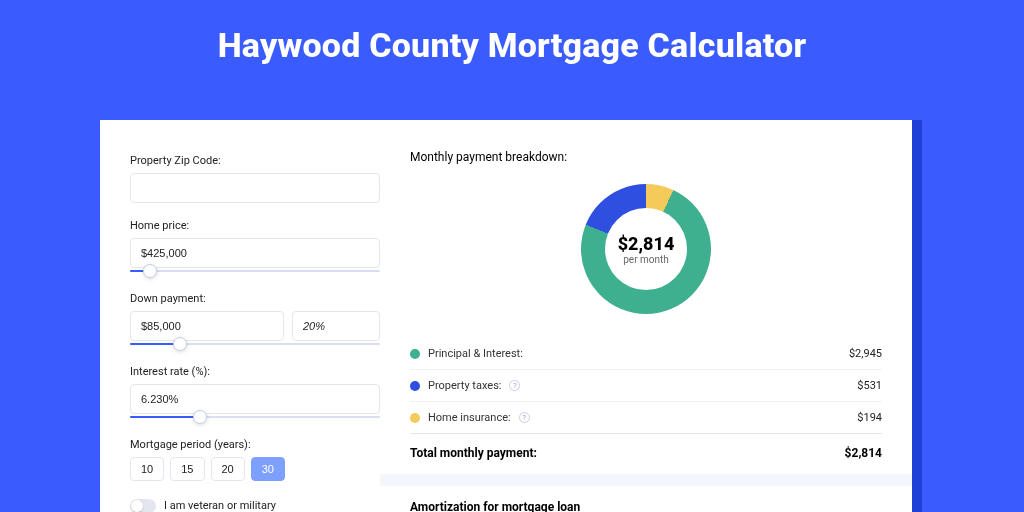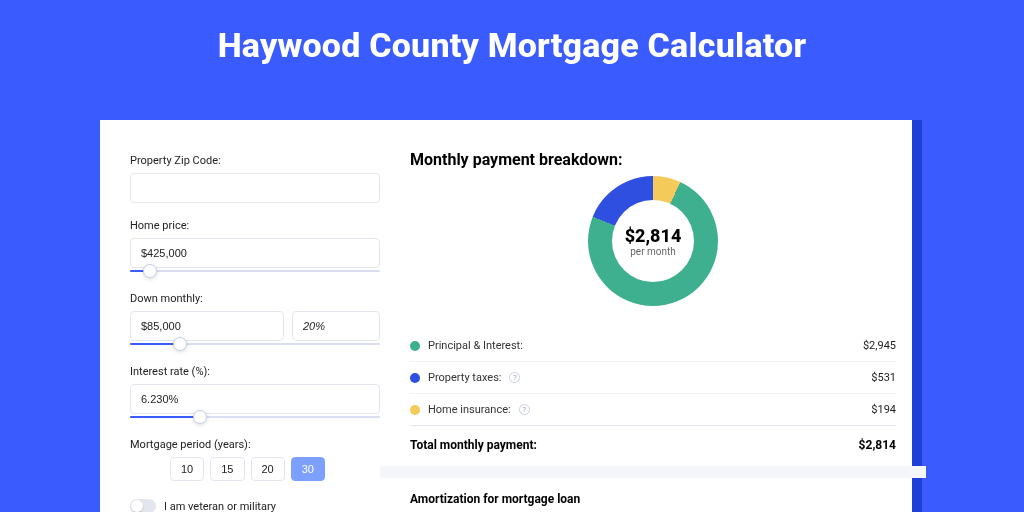--- a/index.html
+++ b/index.html
@@ -5,52 +5,52 @@
   * { box-sizing: border-box; margin: 0; padding: 0; }
   html, body { width: 1024px; height: 512px; overflow: hidden; font-family: -apple-system, BlinkMacSystemFont, "Segoe UI", Roboto, Arial, sans-serif; }
   body { background: #3a5cff; }
   .title {
     text-align: center; color: #fff; font-weight: 800;
     font-size: 34px; letter-spacing: 0.2px; padding-top: 25px;
   }
   .panel {
     position: absolute; left: 100px; top: 120px; width: 812px; height: 392px;
     background: #fff; box-shadow: 10px 0 0 #1e40d6;
-    padding: 30px 16px 0 30px;
+    padding: 30px 30px 0 30px;
   }
   .cols { display: flex; gap: 30px; }
   .left { width: 250px; flex: 0 0 250px; }
   .right { flex: 1; }
   .label { font-size: 11px; color: #222; margin: 4px 0 6px 0; }
   .input {
     width: 100%; border: 1px solid #e3e6ee; border-radius: 4px;
     height: 30px; padding: 0 10px; font-size: 11px; color: #222;
     background: #fff;
   }
   .group { margin-bottom: 16px; }
   .slider-wrap { position: relative; height: 10px; margin-top: -2px; }
   .slider-track { height: 2px; background: #d9dff0; border-radius: 2px; position: absolute; left:0; right:0; top:4px; }
   .slider-fill  { height: 2px; background: #3a5cff; border-radius: 2px; position: absolute; left:0; top:4px; }
   .slider-thumb {
     width: 14px; height: 14px; border-radius: 50%; background: #fff;
     border: 1px solid #c8cfe4; box-shadow: 0 1px 4px rgba(0,0,0,0.15);
     position: absolute; top: -2px; transform: translateX(-50%);
   }
   .dp-row { display: flex; gap: 8px; }
-  .periods { display: flex; gap: 6px; margin-left: 40px; }
+  .periods { display: flex; gap: 6px; }
   .period-btn {
     font-size: 11px; padding: 5px 10px; border-radius: 4px; border: 1px solid #e3e6ee;
     background: #fff; color: #222; cursor: pointer;
   }
   .period-btn.active { background: #7da0ff; color: #fff; border-color: #7da0ff; }
-  .check-row { display:flex; align-items:center; gap:8px; margin-top:18px; font-size:11px; color:#222; }
+  .check-row { display:flex; gap:8px; margin-top:18px; font-size:11px; color:#222; }
   .toggle { width: 26px; height: 14px; border-radius: 7px; background:#e3e6ee; position:relative; }
   .toggle-knob { width: 12px; height:12px; border-radius:50%; background:#fff; position:absolute; left:1px; top:1px; box-shadow:0 1px 2px rgba(0,0,0,0.2); }
 
-  .section-title { font-size: 16px; font-weight: 700; margin-bottom: 7px; }
+  .section-title { font-size: 12px; font-weight: 400; margin-bottom: 20px; }
   .donut-wrap { display:flex; justify-content:center; margin: 6px 0 24px 0; }
   .donut { position: relative; width: 130px; height: 130px; }
   .donut-ring {
     width: 130px; height: 130px; border-radius: 50%;
     background: conic-gradient(var(--c1) 0 var(--a1), var(--c2) var(--a1) var(--a2), var(--c3) var(--a2) 360deg);
   }
   .donut-hole {
     position:absolute; left:50%; top:50%; transform:translate(-50%,-50%);
     width: 82px; height:82px; border-radius:50%; background:#fff;
     display:flex; flex-direction:column; align-items:center; justify-content:center;
@@ -86,21 +86,21 @@
         <div class="label">Home price:</div>
         <input class="input" value="$425,000" style="">
         <div class="slider-wrap">
           <div class="slider-track"></div>
           <div class="slider-fill" id="hp-fill" style="width: 8%;"></div>
           <div class="slider-thumb" id="hp-thumb" style="left: 8%;"></div>
         </div>
       </div>
 
       <div class="group">
-        <div class="label">Down monthly:</div>
+        <div class="label">Down payment:</div>
         <div class="dp-row">
           <input class="input" style="flex: 2 1 0%;" value="$85,000">
           <input class="input" style="flex: 1 1 0%; font-style: italic;" value="20%">
         </div>
         <div class="slider-wrap">
           <div class="slider-track"></div>
           <div class="slider-fill" id="dp-fill" style="width: 20%;"></div>
           <div class="slider-thumb" id="dp-thumb" style="left: 20%;"></div>
         </div>
       </div>

